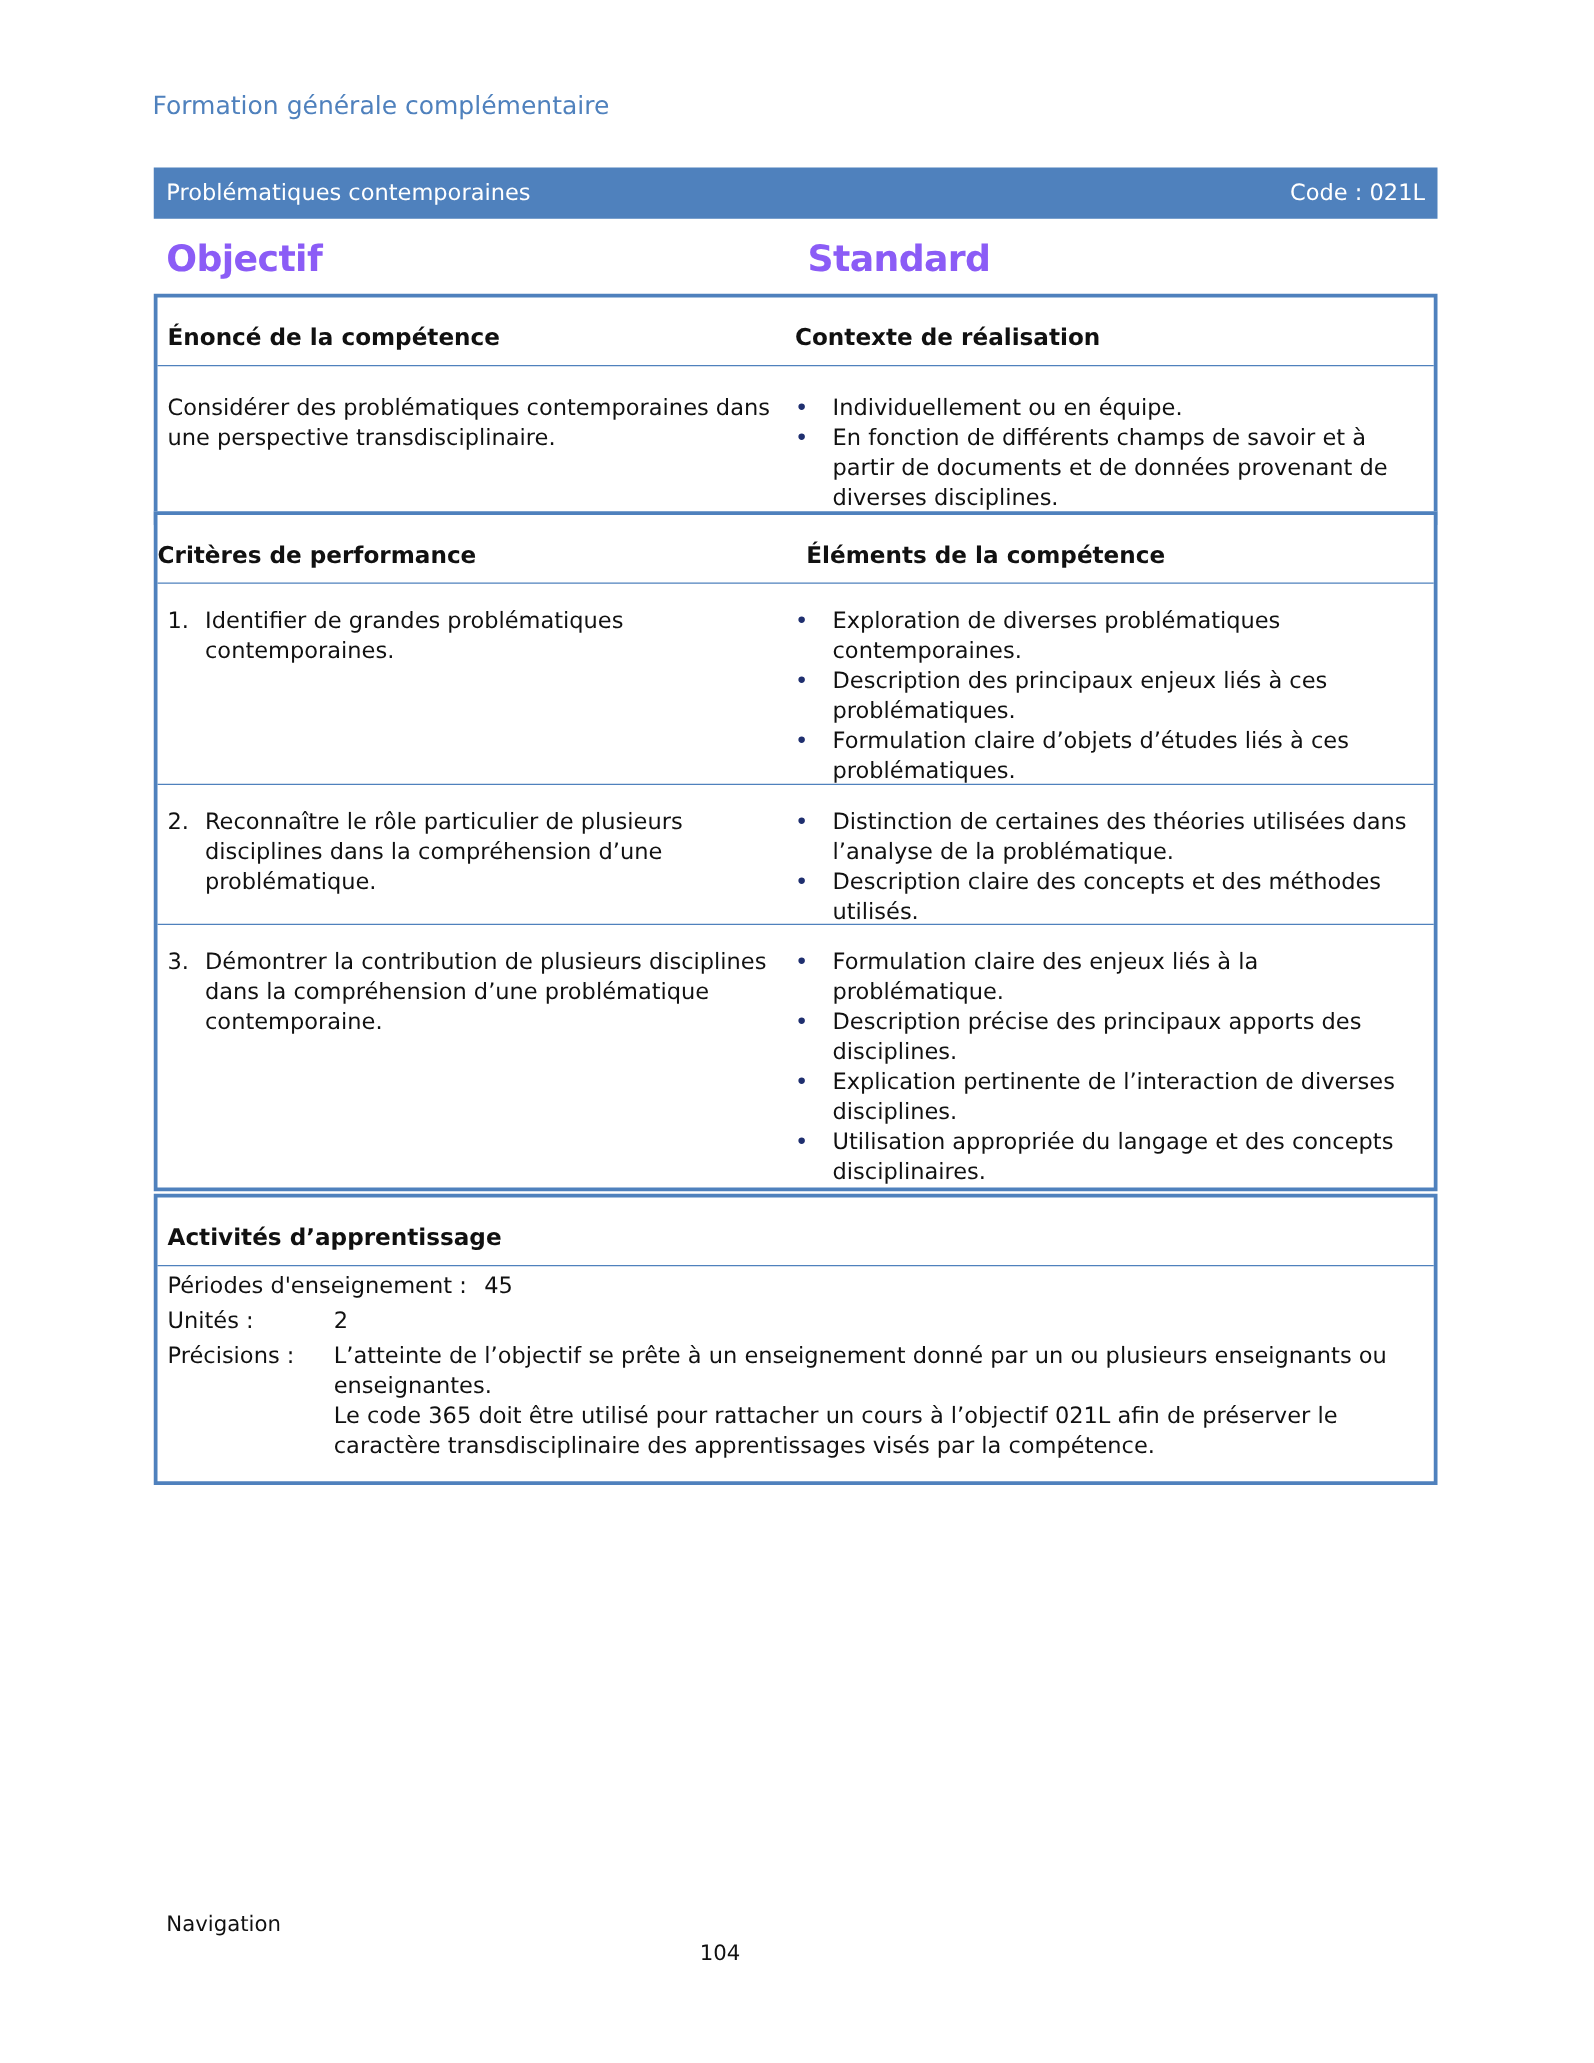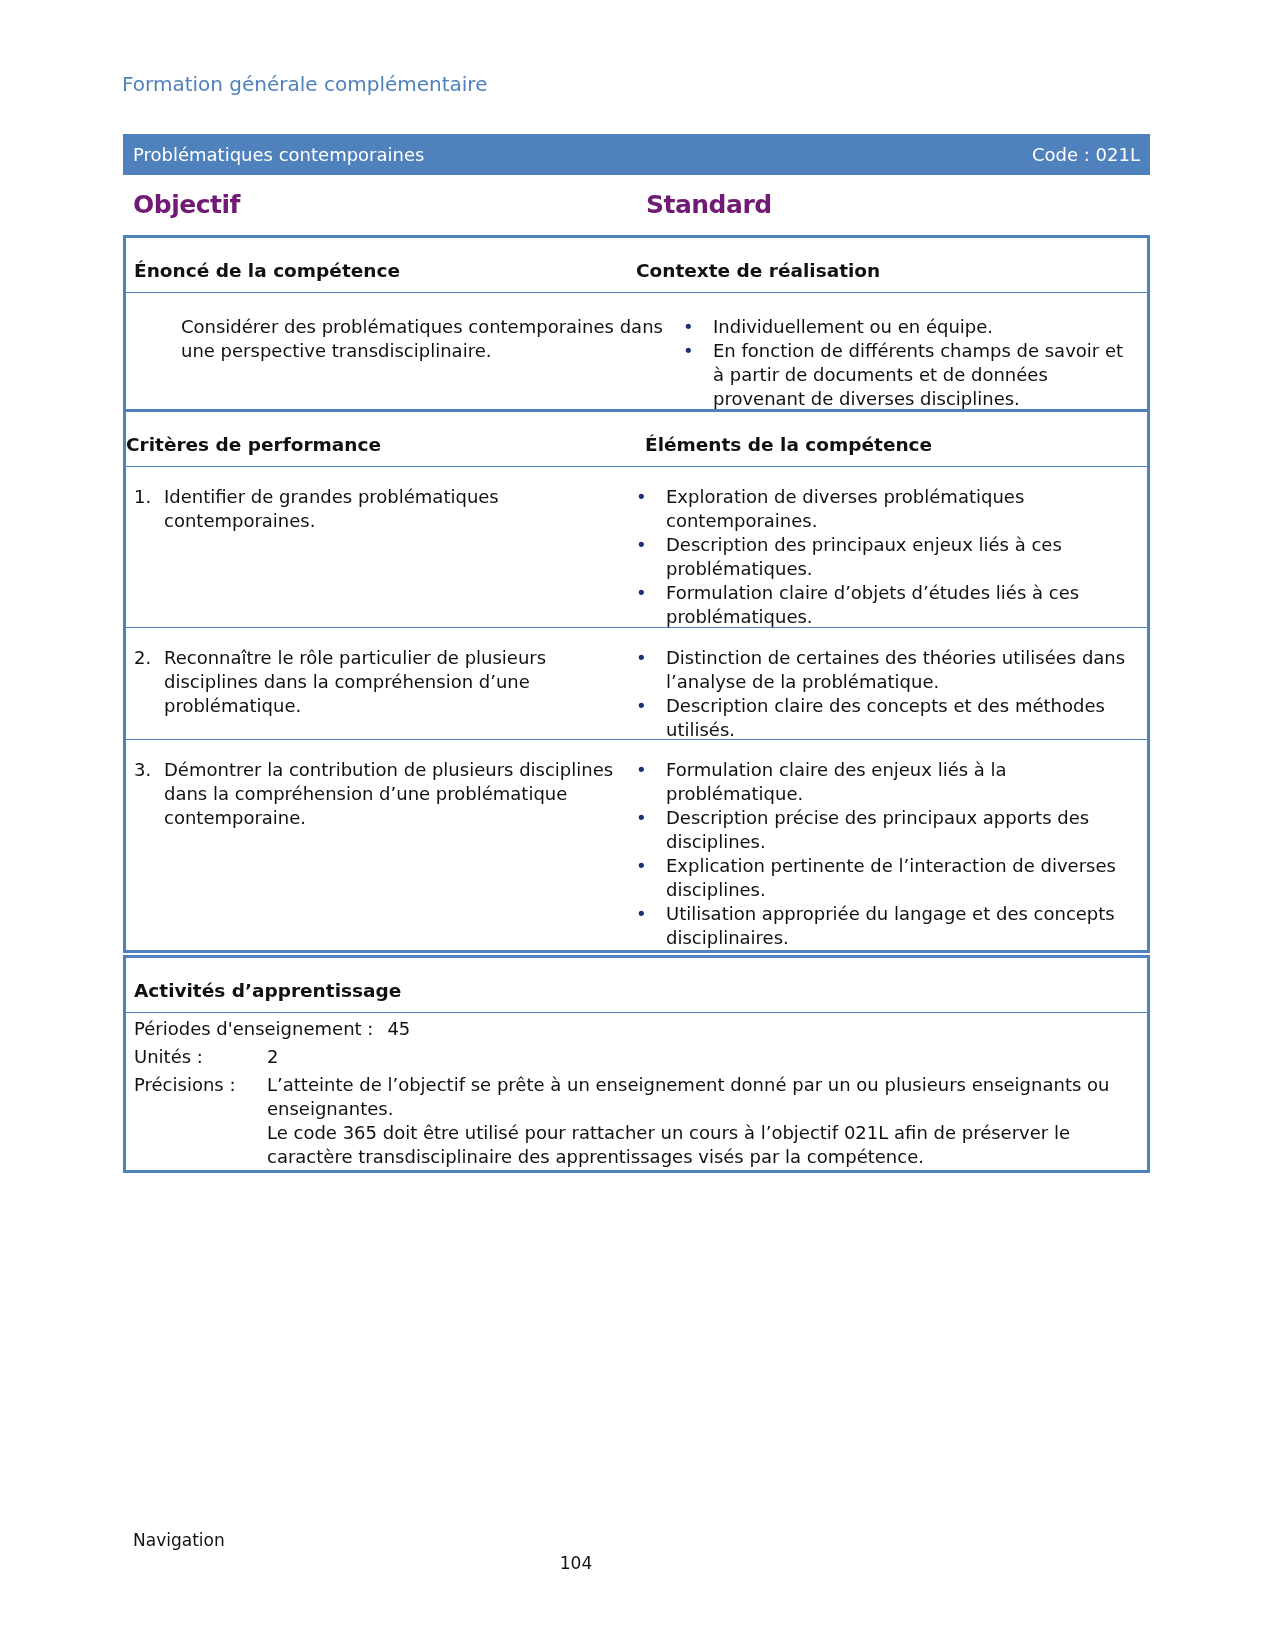--- a/index.html
+++ b/index.html
@@ -1,20 +1,20 @@
 <!DOCTYPE html>
 <html><head>
 <meta charset="utf-8">
 <style>
   html, body { margin: 0; padding: 0; background: #ffffff; }
   body { width: 1275px; height: 1650px; position: relative; font-family: "DejaVu Sans", sans-serif; color: #111; }
   .doc-header { position: absolute; left: 122px; top: 72px; font-size: 20px; color: #4f81bd; }
   .title-bar { position: absolute; left: 123px; top: 134px; width: 1027px; height: 41px; background: #4f81bd; color: #fff; font-size: 18px; display: flex; align-items: center; justify-content: space-between; box-sizing: border-box; padding: 14px 10px; }
   .col-heads { position: absolute; top: 190px; left: 133px; width: 1010px; height: 34px; }
-  .col-head { position: absolute; font-size: 25px; font-weight: bold; color: #701a75; letter-spacing: -0.5px; }
+  .col-head { position: absolute; font-size: 29px; font-weight: bold; color: #8b5cf6; letter-spacing: -0.5px; }
   .col-head.left { left: 0; }
   .col-head.right { left: 513px; }
   .box { position: absolute; left: 123px; width: 1027px; border: 3px solid #4f81bd; box-sizing: border-box; background: #fff; }
   .row { display: flex; border-bottom: 1px solid #4f81bd; }
   .row:last-child { border-bottom: none; }
   .cell { box-sizing: border-box; font-size: 18px; line-height: 24px; margin-top: 12px; }
   .cell.left { width: 510px; padding: 6px 8px; }
   .cell.right { flex: 1; padding: 6px 8px 6px 0; }
   .head-row .cell { font-weight: bold; font-size: 18.5px; padding-top: 9px; padding-bottom: 9px; }
   ul.bullets { list-style: none; margin: 0; padding: 0; }
@@ -40,21 +40,21 @@
 <div class="col-heads">
   <div class="col-head left">Objectif</div>
   <div class="col-head right">Standard</div>
 </div>
 
 <div class="box" style="top:235px;">
   <div class="row head-row">
     <div class="cell left">Énoncé de la compétence</div>
     <div class="cell right">Contexte de réalisation</div>
   </div>
-  <div class="row" style="min-height:112px;padding-left:47px;">
+  <div class="row" style="min-height:112px;">
     <div class="cell left" style="padding-top:10px;">Considérer des problématiques contemporaines dans une perspective transdisciplinaire.</div>
     <div class="cell right" style="padding-top:10px;">
       <ul class="bullets">
         <li>Individuellement ou en équipe.</li>
         <li>En fonction de différents champs de savoir et à partir de documents et de données provenant de diverses disciplines.</li>
       </ul>
     </div>
   </div>
 </div>
 
@@ -108,21 +108,21 @@
       </ul>
     </div>
   </div>
 </div>
 
 <div class="box" style="top:955px;">
   <div class="row head-row">
     <div class="cell left" style="width:100%;">Activités d’apprentissage</div>
   </div>
   <div class="row">
-    <div style="padding:4px 8px 1px 8px; width:100%; box-sizing:border-box;">
+    <div style="padding:4px 8px 16px 8px; width:100%; box-sizing:border-box;">
       <div class="act-row" style="margin-bottom:4px;">
         <span class="act-label">Périodes d'enseignement :</span>
         <span style="margin-left:14px;">45</span>
       </div>
       <div class="act-row" style="margin-bottom:4px;">
         <span class="act-label" style="width:133px;">Unités :</span>
         <span>2</span>
       </div>
       <div class="act-row">
         <span class="act-label" style="width:133px;">Précisions :</span>

